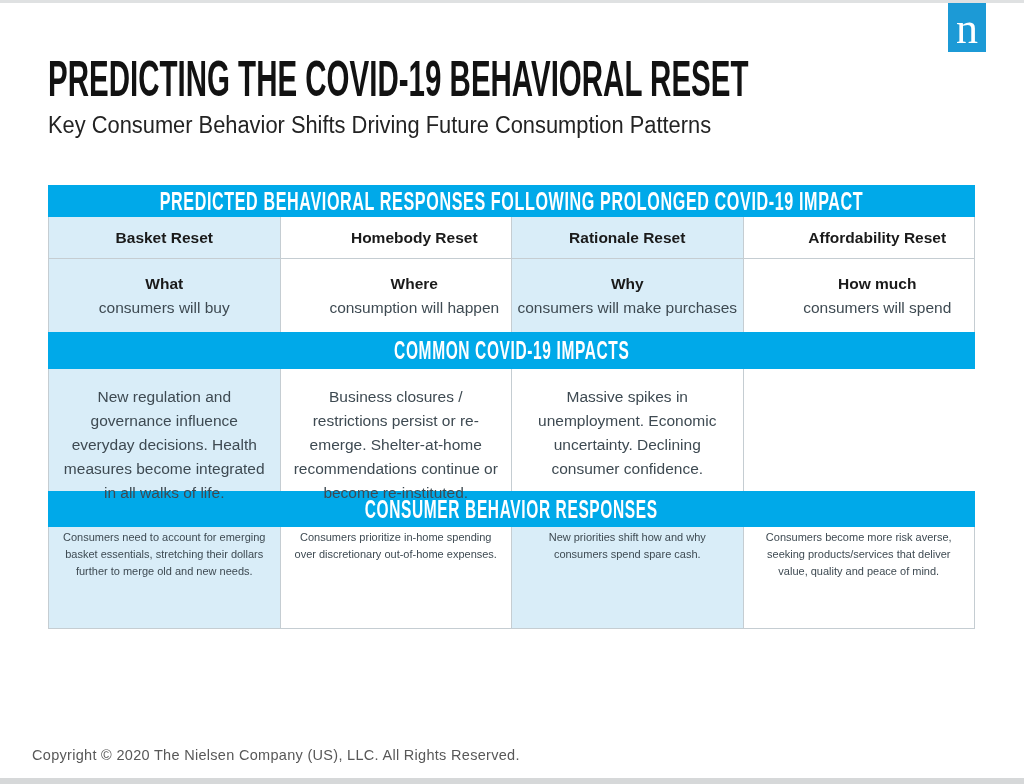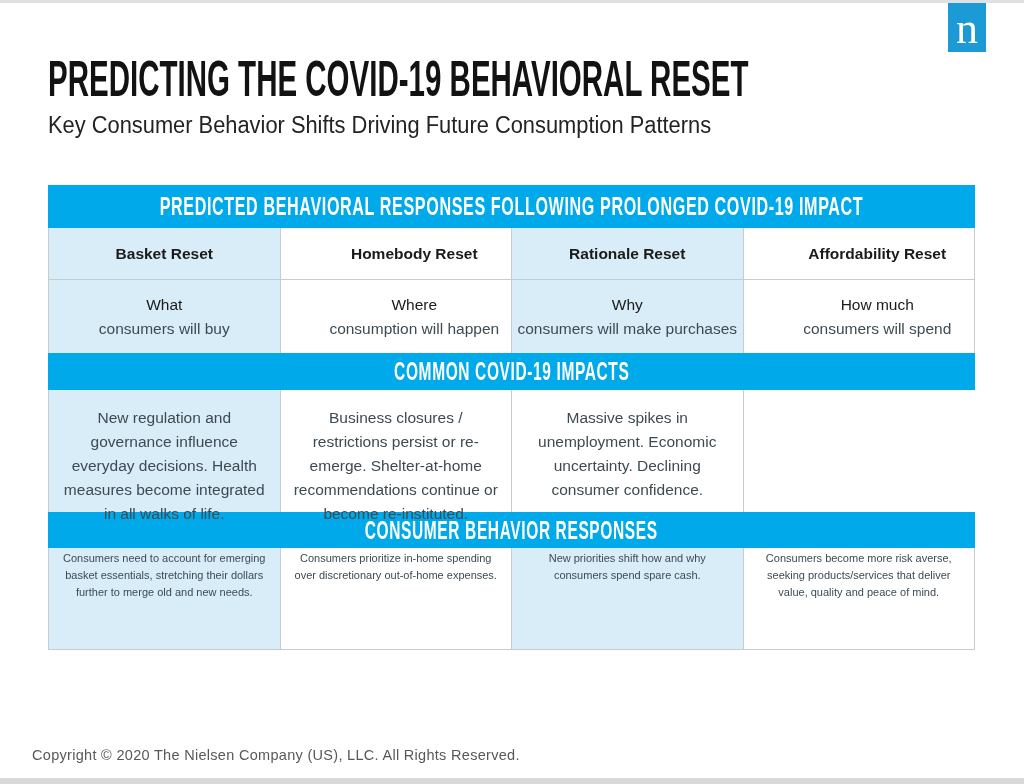--- a/index.html
+++ b/index.html
@@ -59,46 +59,46 @@
   .band{
     width:100%;background:var(--band-blue);
     display:flex;align-items:center;justify-content:center;
     overflow:hidden;
   }
   .band-text{
     color:#ffffff;font-weight:bold;white-space:nowrap;
     transform:scaleX(0.62);transform-origin:center center;
     letter-spacing:1px;
   }
-  .band-top{height:43px;}
+  .band-top{height:32px;}
   .band-top .band-text{font-size:26px;}
   .band-mid{height:37px;}
   .band-mid .band-text{font-size:25px;}
   .band-low{height:36px;align-items:center;}
   .band-low .band-text{font-size:25px;}
   .row{
     display:grid;grid-template-columns:repeat(4,1fr);
     border-left:1px solid var(--border-gray);
   }
   .cell{
     border-right:1px solid var(--border-gray);
     display:flex;flex-direction:column;align-items:center;
     text-align:center;
   }
   .cell.lt{background:var(--cell-light-blue);}
   .cell.wh{background:var(--cell-white);padding-left:37px;}
   .row-names .cell, .row-questions .cell{justify-content:center;}
   .row-names .cell{
-    height:52px;border-bottom:1px solid var(--border-gray);
+    height:42px;border-bottom:1px solid var(--border-gray);
     font-weight:bold;font-size:15.5px;color:var(--heading-text);
   }
   .row-questions .cell{
     height:73px;font-size:15.5px;line-height:1.5;
   }
-  .q-lead{font-weight:normal;color:var(--heading-text);}
+  .q-lead{font-weight:bold;color:var(--heading-text);}
   .q-rest{color:var(--body-text);}
   .row-impacts .cell{
     height:122px;justify-content:flex-start;
     padding:16px 13px 8px 13px;
     font-size:15.5px;line-height:1.55;color:var(--body-text);
   }
   .row-responses .cell{
     height:102px;justify-content:flex-start;
     padding:2px 13px 8px 13px;
     font-size:11px;line-height:1.55;color:var(--body-text);

